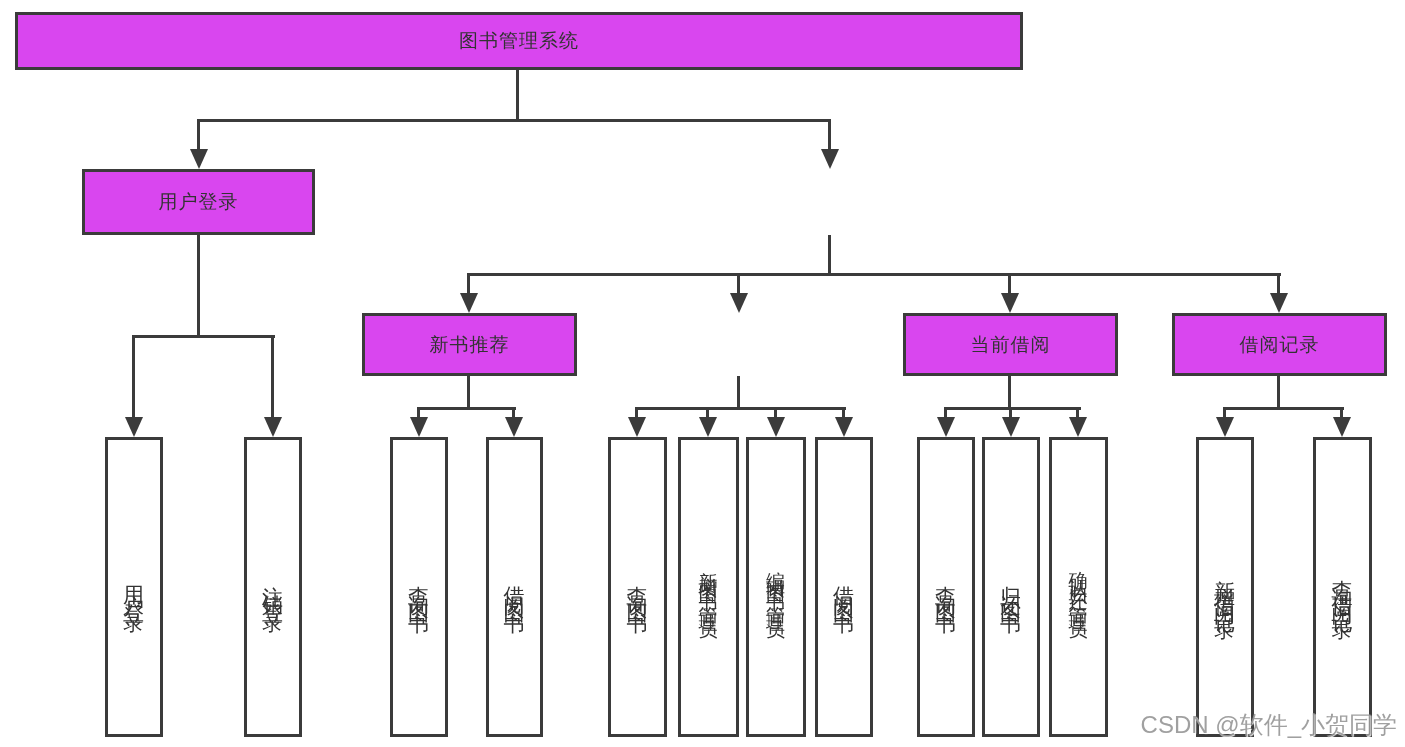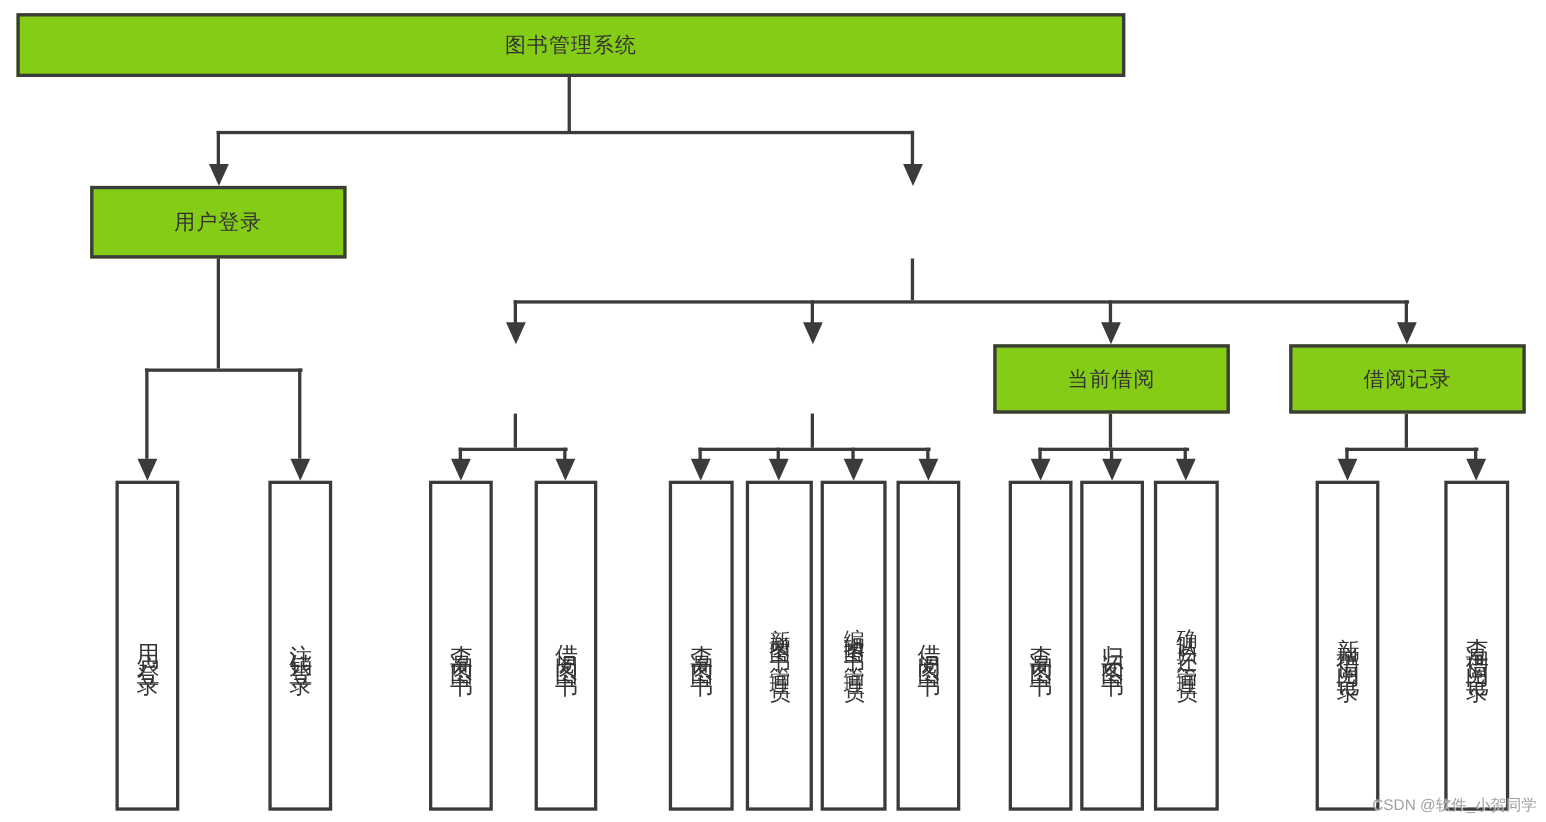--- a/index.html
+++ b/index.html
@@ -10,21 +10,21 @@
   *{box-sizing:border-box;margin:0;padding:0;}
   html,body{background:var(--bg);}
   body{
     width:1405px;height:747px;position:relative;overflow:hidden;
     font-family:"Liberation Sans","DejaVu Sans",sans-serif;
     color:var(--text);
   }
   .canvas{position:absolute;inset:0;}
   
   .hbox{
-    position:absolute;border:3px solid var(--line);background:#84cc16;
+    position:absolute;border:3px solid var(--line);background:#d946ef;
     display:flex;align-items:center;justify-content:center;
     font-size:19px;letter-spacing:1px;color:var(--text);
   }
   
   .vbox{
     position:absolute;top:437px;height:300px;width:58px;
     border:3px solid var(--line);background:#fff;
     display:flex;align-items:center;justify-content:center;
   }
   .vtext{
@@ -34,21 +34,21 @@
   }
   
   .ln{position:absolute;background:var(--line);}
   .ah{
     position:absolute;width:0;height:0;
     border-left:9px solid transparent;border-right:9px solid transparent;
     border-top:20px solid var(--line);
   }
   .watermark{
     position:absolute;right:8px;bottom:6px;
-    font-size:14px;color:rgba(150,150,150,0.9);
+    font-size:24px;color:rgba(150,150,150,0.9);
     text-shadow:1px 1px 1px rgba(255,255,255,0.9);
     pointer-events:none;white-space:nowrap;
   }
 </style>
 </head>
 <body>
 
 <div class="canvas">
 
   <div class="ln" style="left:516px;top:69px;width:3px;height:51px"></div>
@@ -111,20 +111,23 @@
   <div class="ah" style="left:1333px;top:417px"></div>
 
   <div class="hbox" style="left:15px;top:12px;width:1008px;height:58px">
     <span>图书管理系统</span>
   </div>
 
   <div class="hbox" style="left:82px;top:169px;width:233px;height:66px">
     <span>用户登录</span>
   </div>
 
+  <div class="hbox" style="left:362px;top:313px;width:215px;height:63px">
+    <span>新书推荐</span>
+  </div>
   <div class="hbox" style="left:903px;top:313px;width:215px;height:63px">
     <span>当前借阅</span>
   </div>
   <div class="hbox" style="left:1172px;top:313px;width:215px;height:63px">
     <span>借阅记录</span>
   </div>
 
   <div class="vbox" style="left:105px">
     <span class="vtext">用户登录</span>
   </div>

